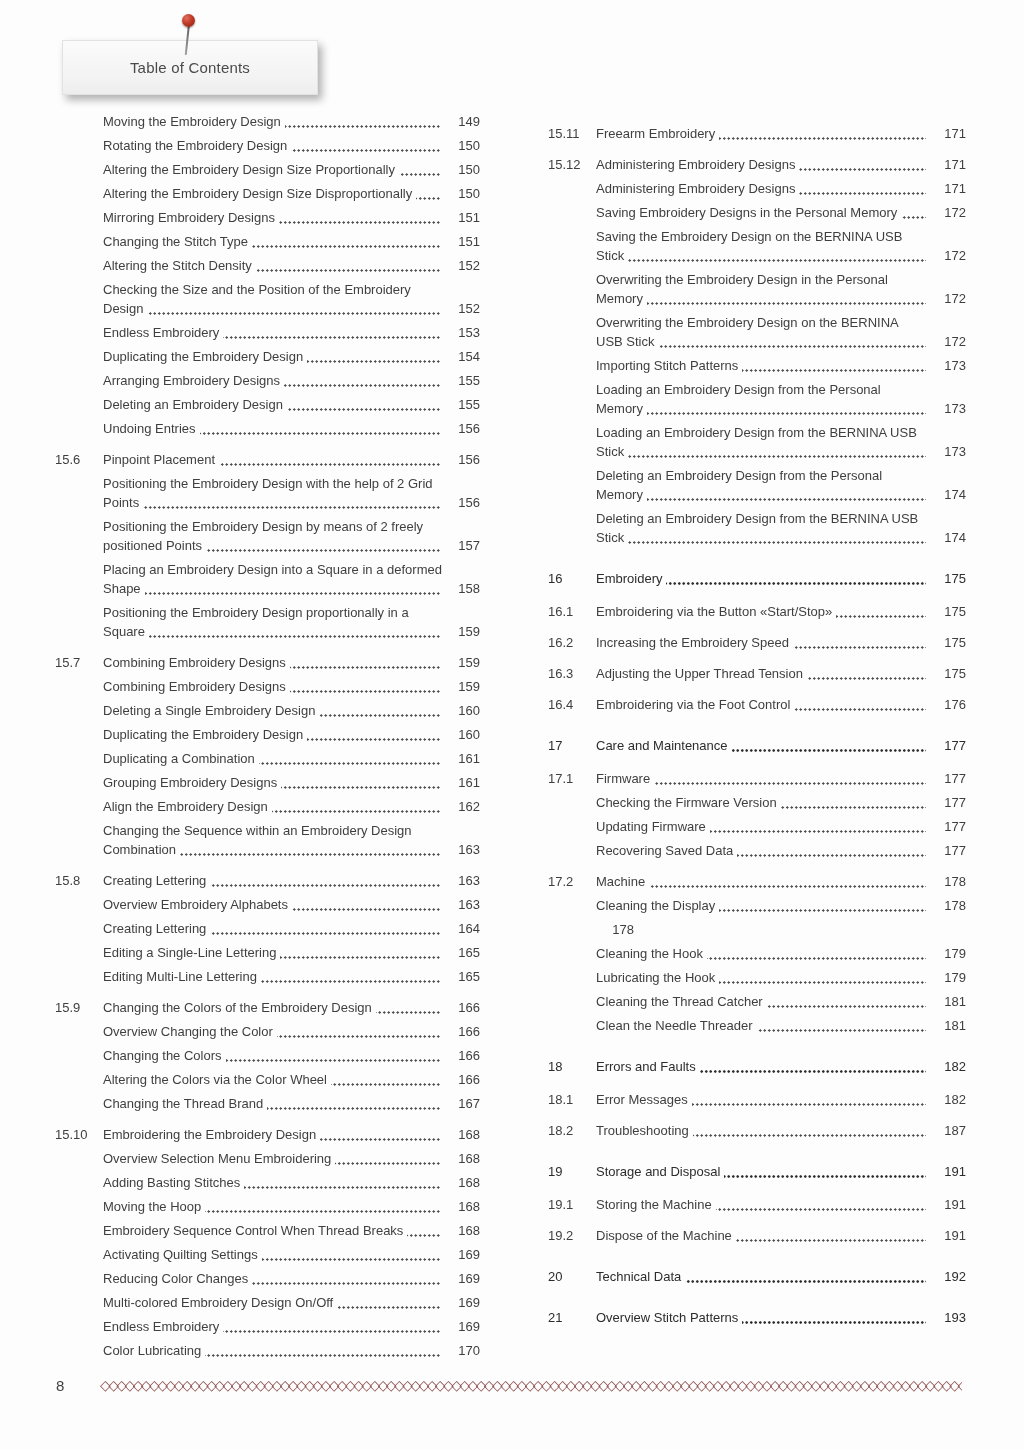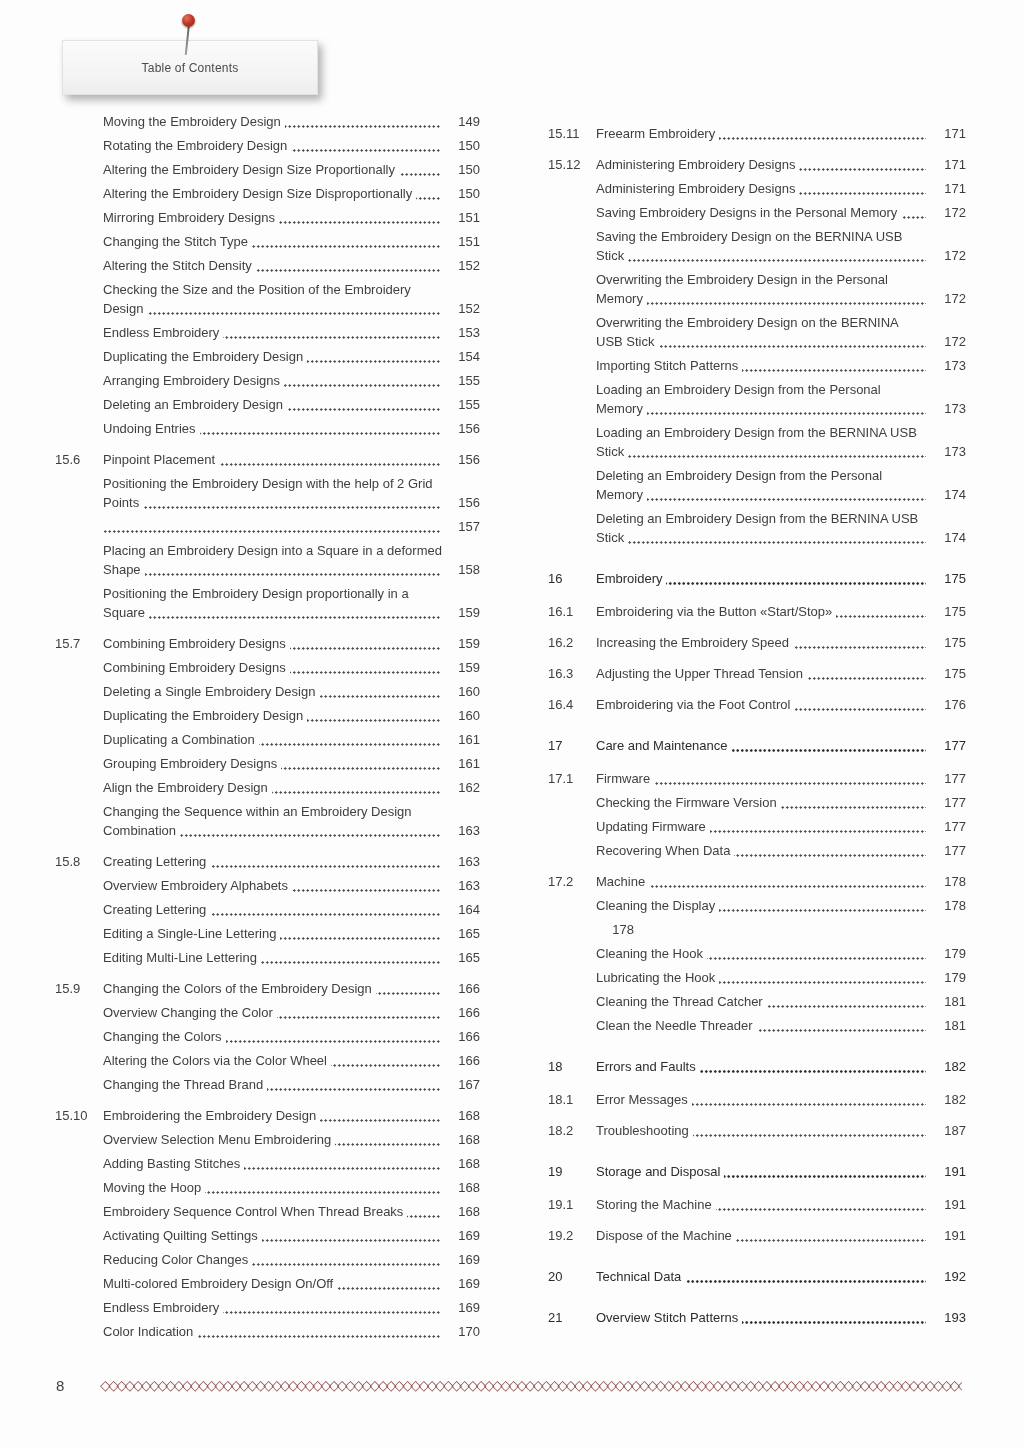--- a/index.html
+++ b/index.html
@@ -8,21 +8,21 @@
     font-family:"Liberation Sans",sans-serif;color:#3f3f3f;overflow:hidden;
   }
   
   .header-card{
     position:absolute;left:62px;top:40px;width:254px;height:53px;
     background:linear-gradient(180deg,#fbfbfb 0%,#f3f3f3 70%,#ededed 100%);
     border:1px solid #e2e2e2;
     box-shadow:4px 5px 8px rgba(0,0,0,0.30);
     display:flex;align-items:center;justify-content:center;
   }
-  .header-title{font-size:12px;color:#4a4a4a;letter-spacing:.2px;}
+  .header-title{font-size:15px;color:#4a4a4a;letter-spacing:.2px;}
   .pin{position:absolute;left:117px;top:-27px;width:16px;height:44px;}
   .pin-needle{
     position:absolute;top:10px;left:8px;width:2px;height:31px;
     background:linear-gradient(180deg,#5d5d5d,#a0a0a0);
     transform:rotate(6deg);transform-origin:top center;
   }
   .pin-head{
     position:absolute;top:0;left:2px;width:13px;height:13px;border-radius:50%;
     background:radial-gradient(circle at 35% 30%,#e0705c 0%,#c03a28 45%,#871f10 100%);
     box-shadow:0 1px 2px rgba(0,0,0,0.45);
@@ -142,21 +142,21 @@
         <span class="text"><span class="leader"></span><span class="lbl">Pinpoint Placement</span></span>
         <span class="pg">156</span>
       </div>
       <div class="entry sub">
         <span class="num"></span>
         <span class="text"><span class="leader"></span><span class="lbl">Positioning the Embroidery Design with the help of 2 Grid Points</span></span>
         <span class="pg">156</span>
       </div>
       <div class="entry sub">
         <span class="num"></span>
-        <span class="text"><span class="leader"></span></span>
+        <span class="text"><span class="leader"></span><span class="lbl">Positioning the Embroidery Design by means of 2 freely positioned Points</span></span>
         <span class="pg">157</span>
       </div>
       <div class="entry sub">
         <span class="num"></span>
         <span class="text"><span class="leader"></span><span class="lbl">Placing an Embroidery Design into a Square in a deformed Shape</span></span>
         <span class="pg">158</span>
       </div>
       <div class="entry sub">
         <span class="num"></span>
         <span class="text"><span class="leader"></span><span class="lbl">Positioning the Embroidery Design proportionally in a Square</span></span>
@@ -292,21 +292,21 @@
         <span class="text"><span class="leader"></span><span class="lbl">Multi-colored Embroidery Design On/Off</span></span>
         <span class="pg">169</span>
       </div>
       <div class="entry sub">
         <span class="num"></span>
         <span class="text"><span class="leader"></span><span class="lbl">Endless Embroidery</span></span>
         <span class="pg">169</span>
       </div>
       <div class="entry sub">
         <span class="num"></span>
-        <span class="text"><span class="leader"></span><span class="lbl">Color Indication</span></span>
+        <span class="text"><span class="leader"></span><span class="lbl">Color Lubricating</span></span>
         <span class="pg">170</span>
       </div>
     </div>
   <div class="col col-right" id="col-right">
       <div class="entry section">
         <span class="num">15.11</span>
         <span class="text"><span class="leader"></span><span class="lbl">Freearm Embroidery</span></span>
         <span class="pg">171</span>
       </div>
       <div class="entry section">
@@ -404,21 +404,21 @@
         <span class="text"><span class="leader"></span><span class="lbl">Checking the Firmware Version</span></span>
         <span class="pg">177</span>
       </div>
       <div class="entry sub">
         <span class="num"></span>
         <span class="text"><span class="leader"></span><span class="lbl">Updating Firmware</span></span>
         <span class="pg">177</span>
       </div>
       <div class="entry sub">
         <span class="num"></span>
-        <span class="text"><span class="leader"></span><span class="lbl">Recovering When Data</span></span>
+        <span class="text"><span class="leader"></span><span class="lbl">Recovering Saved Data</span></span>
         <span class="pg">177</span>
       </div>
       <div class="entry section">
         <span class="num">17.2</span>
         <span class="text"><span class="leader"></span><span class="lbl">Machine</span></span>
         <span class="pg">178</span>
       </div>
       <div class="entry sub">
         <span class="num"></span>
         <span class="text"><span class="leader"></span><span class="lbl">Cleaning the Display</span></span>

